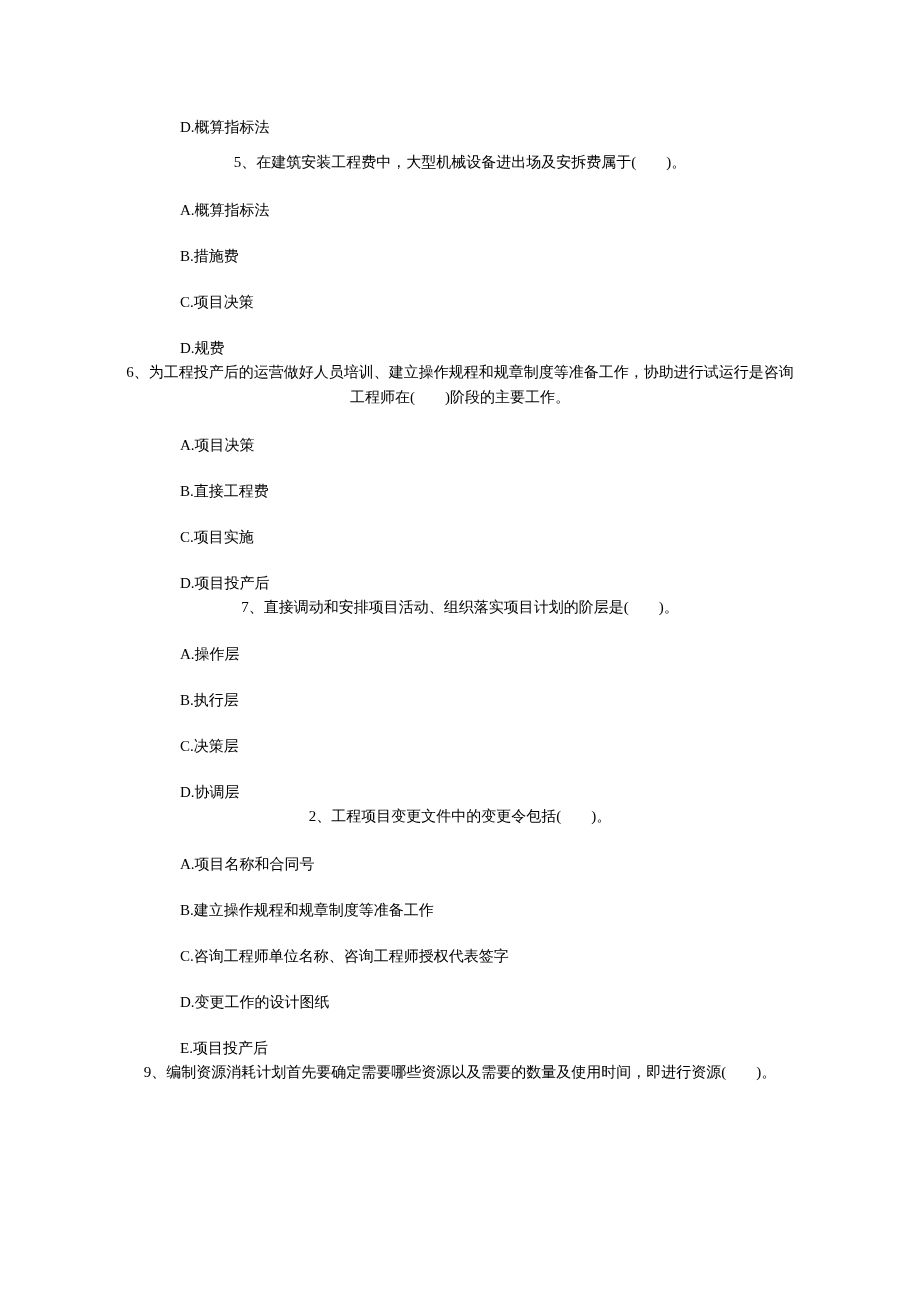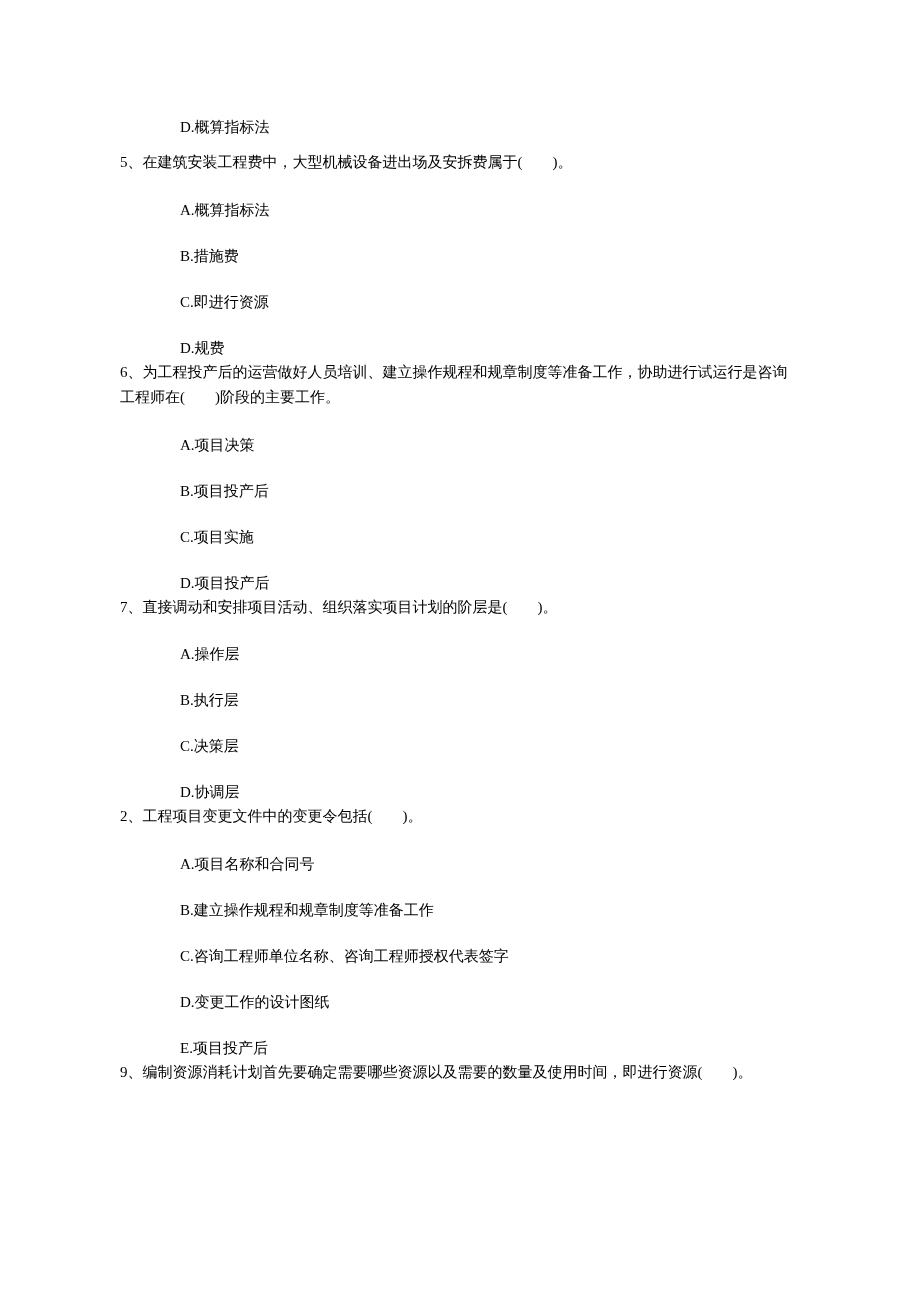--- a/index.html
+++ b/index.html
@@ -24,36 +24,37 @@
     }
     .option-tight {
       padding-left: 60px;
       margin-top: 0;
       margin-bottom: 11px;
     }
     .question {
       padding-left: 0;
       margin-top: 0;
       line-height: 1.7;
+      text-align: center;
     }
   </style>
 </head>
 <body>
 
 <div class="option-tight">D.概算指标法</div>
 
 <div class="question">5、在建筑安装工程费中，大型机械设备进出场及安拆费属于(　　)。</div>
 <div class="option">A.概算指标法</div>
 <div class="option">B.措施费</div>
-<div class="option">C.即进行资源</div>
+<div class="option">C.项目决策</div>
 <div class="option">D.规费</div>
 
 <div class="question">6、为工程投产后的运营做好人员培训、建立操作规程和规章制度等准备工作，协助进行试运行是咨询工程师在(　　)阶段的主要工作。</div>
 <div class="option">A.项目决策</div>
-<div class="option">B.项目投产后</div>
+<div class="option">B.直接工程费</div>
 <div class="option">C.项目实施</div>
 <div class="option">D.项目投产后</div>
 
 <div class="question">7、直接调动和安排项目活动、组织落实项目计划的阶层是(　　)。</div>
 <div class="option">A.操作层</div>
 <div class="option">B.执行层</div>
 <div class="option">C.决策层</div>
 <div class="option">D.协调层</div>
 
 <div class="question">2、工程项目变更文件中的变更令包括(　　)。</div>

